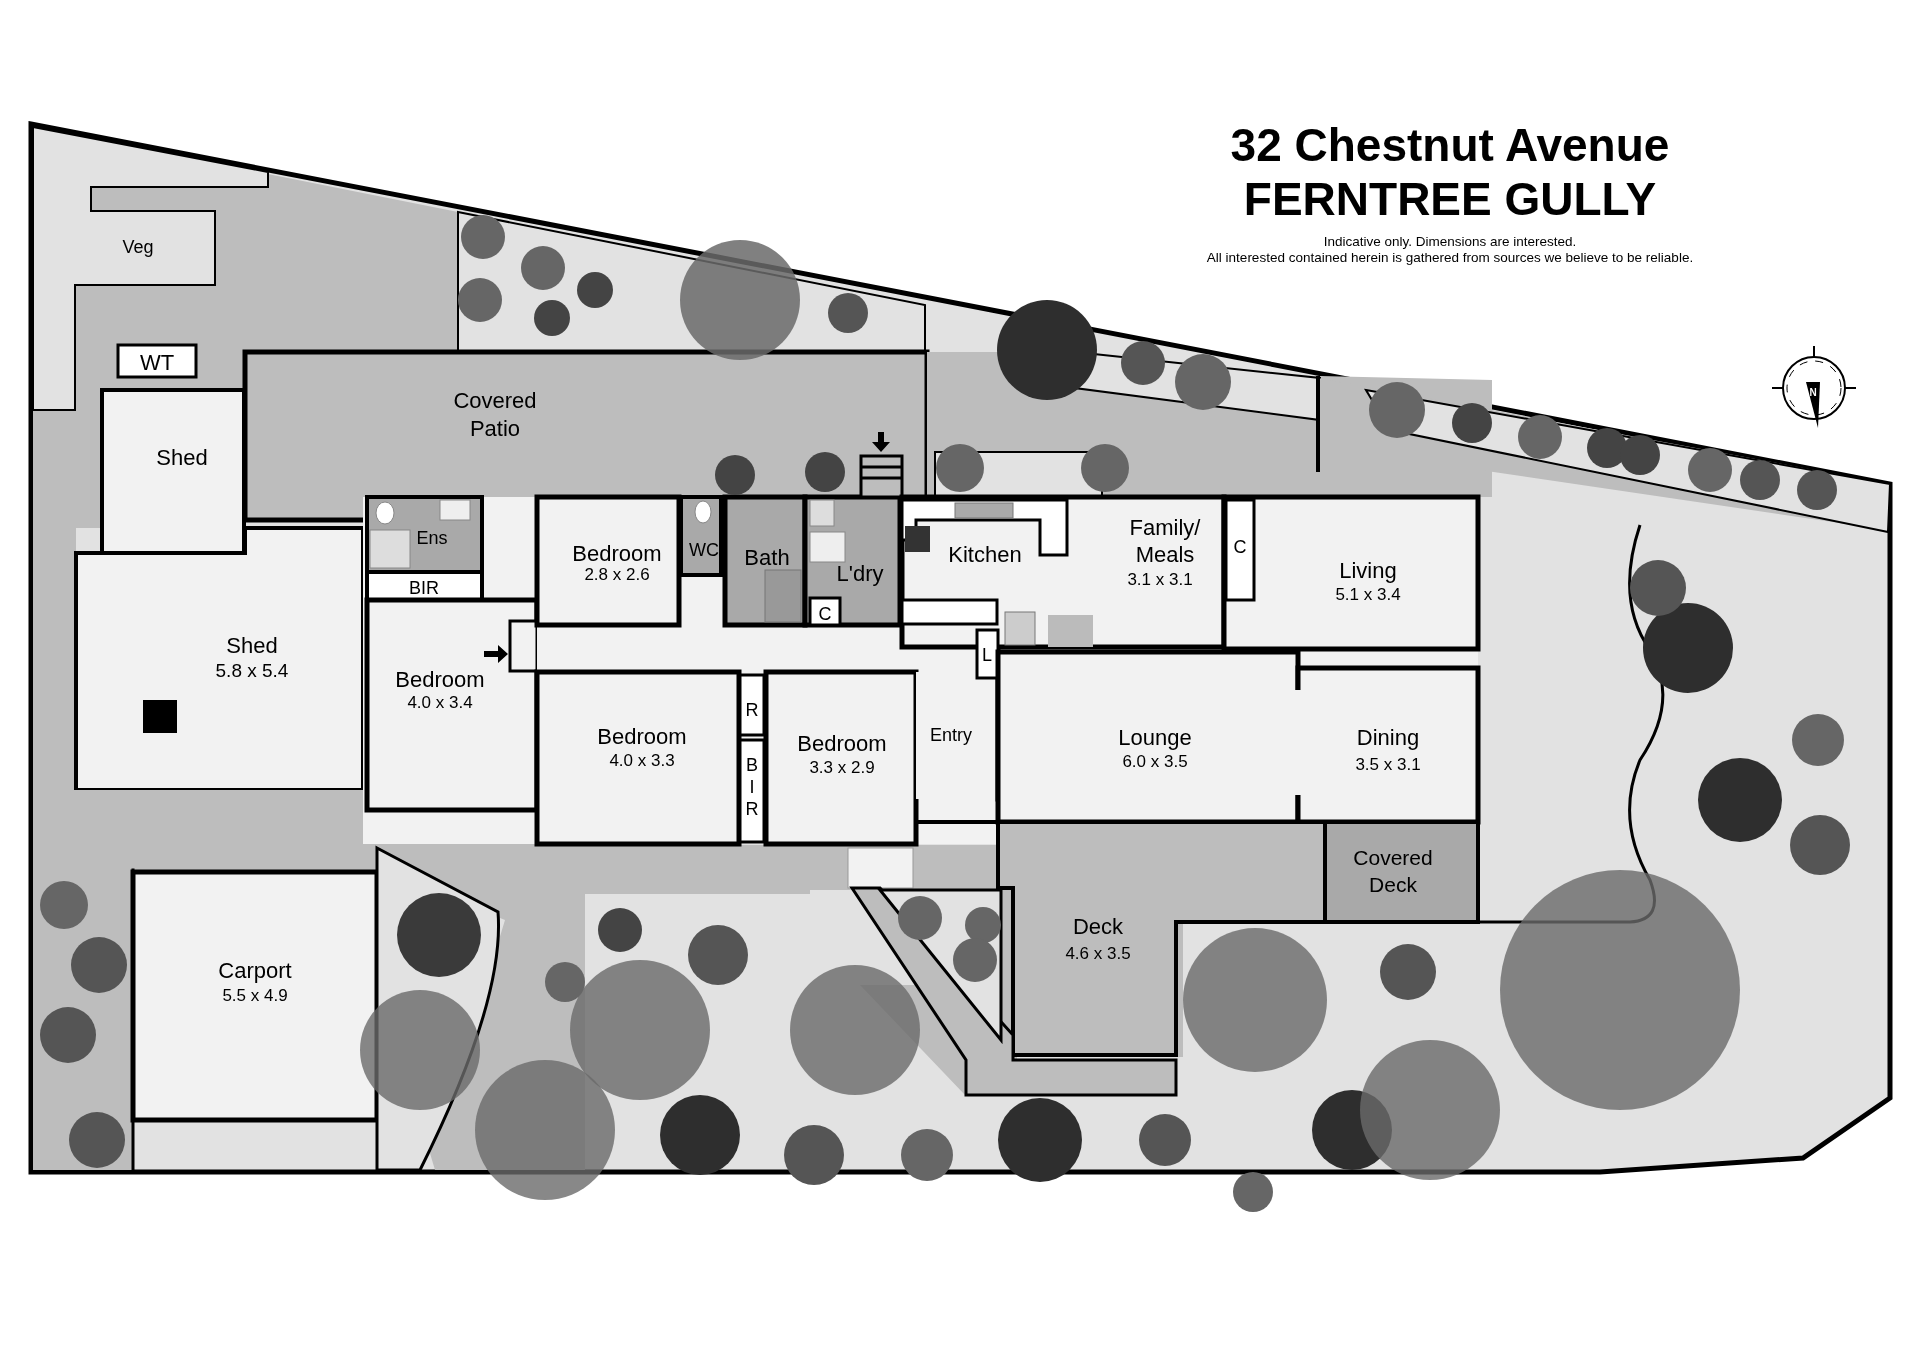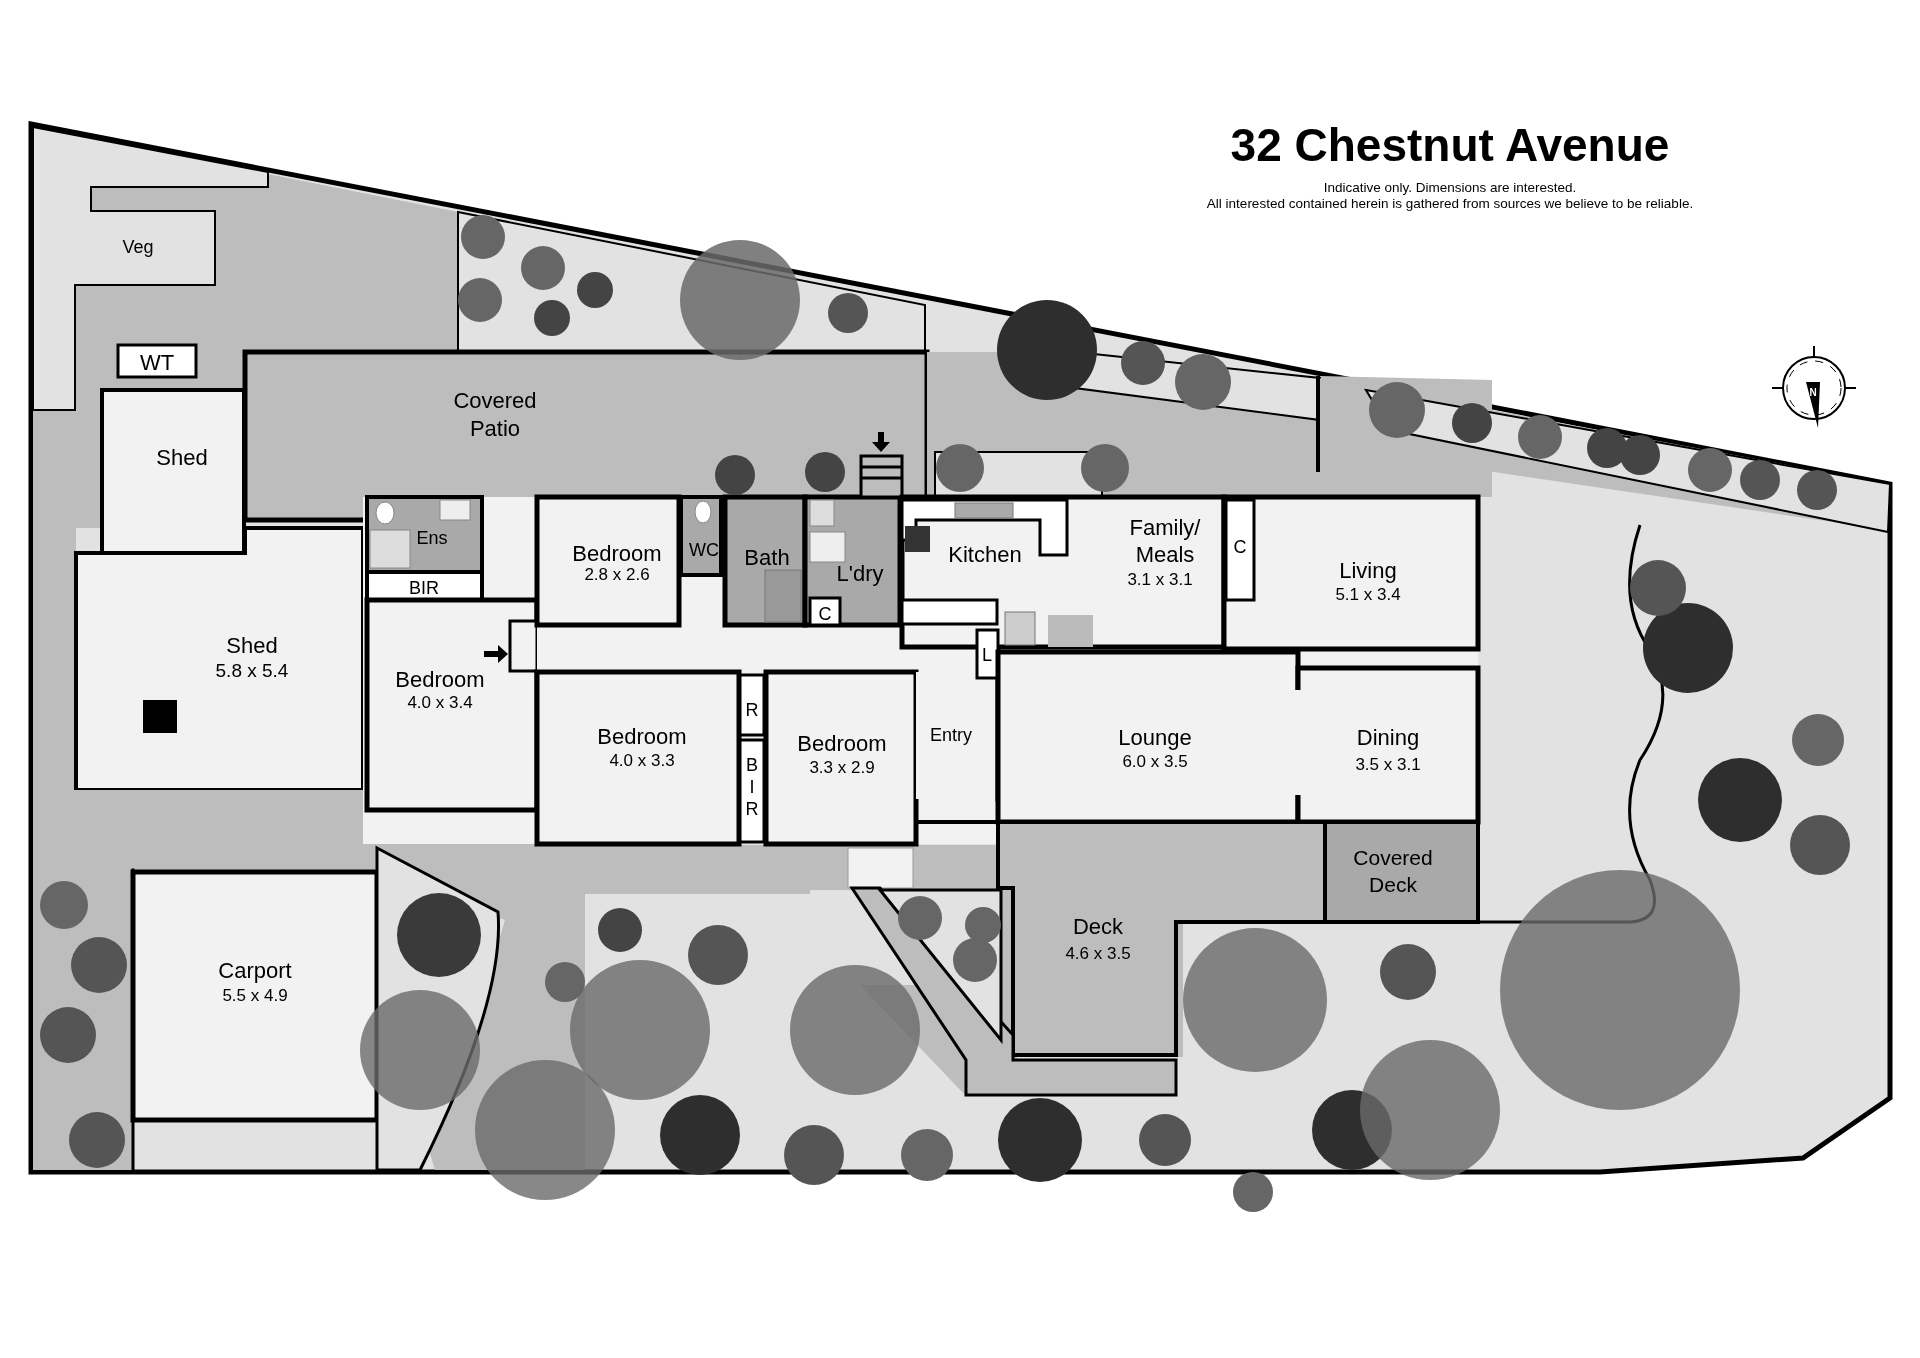--- a/index.html
+++ b/index.html
@@ -232,17 +232,18 @@
     <line x1="0" y1="-42" x2="0" y2="-31" stroke="#000" stroke-width="2"></line>
     <line x1="31" y1="0" x2="42" y2="0" stroke="#000" stroke-width="2"></line>
     <line x1="-42" y1="0" x2="-31" y2="0" stroke="#000" stroke-width="2"></line>
     <polygon points="-8,-6 6,-6 4,40" fill="#000"></polygon>
     <text x="-1" y="8" fill="#fff" style="font-size:10px;font-weight:bold;font-family:'Liberation Sans',sans-serif" text-anchor="middle">N</text>
   </g>
 </svg>
 
 <div class="title-block">
   <div class="title-line1">32 Chestnut Avenue</div>
+  <div class="title-line2">FERNTREE GULLY</div>
   <div class="disclaimer">
     <div>Indicative only. Dimensions are interested.</div>
     <div>All interested contained herein is gathered from sources we believe to be reliable.</div>
   </div>
 </div>
 
 </body></html>

